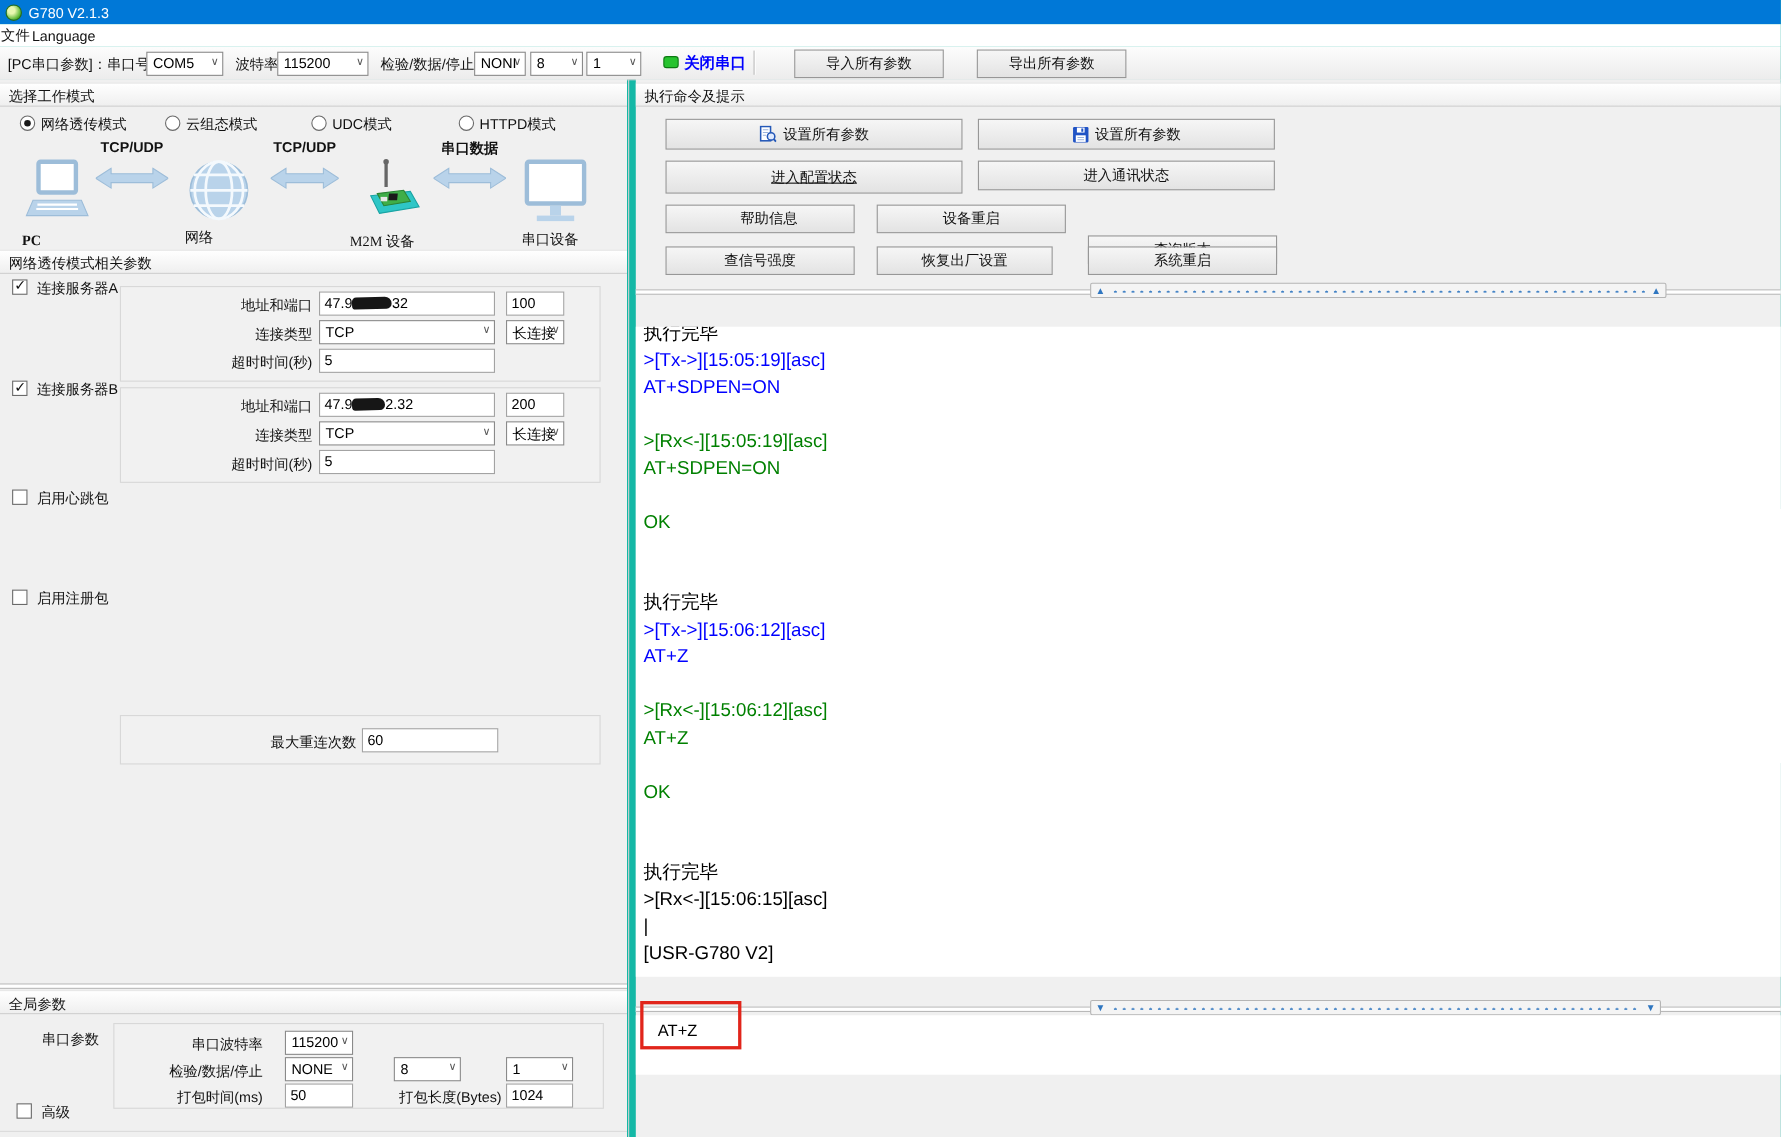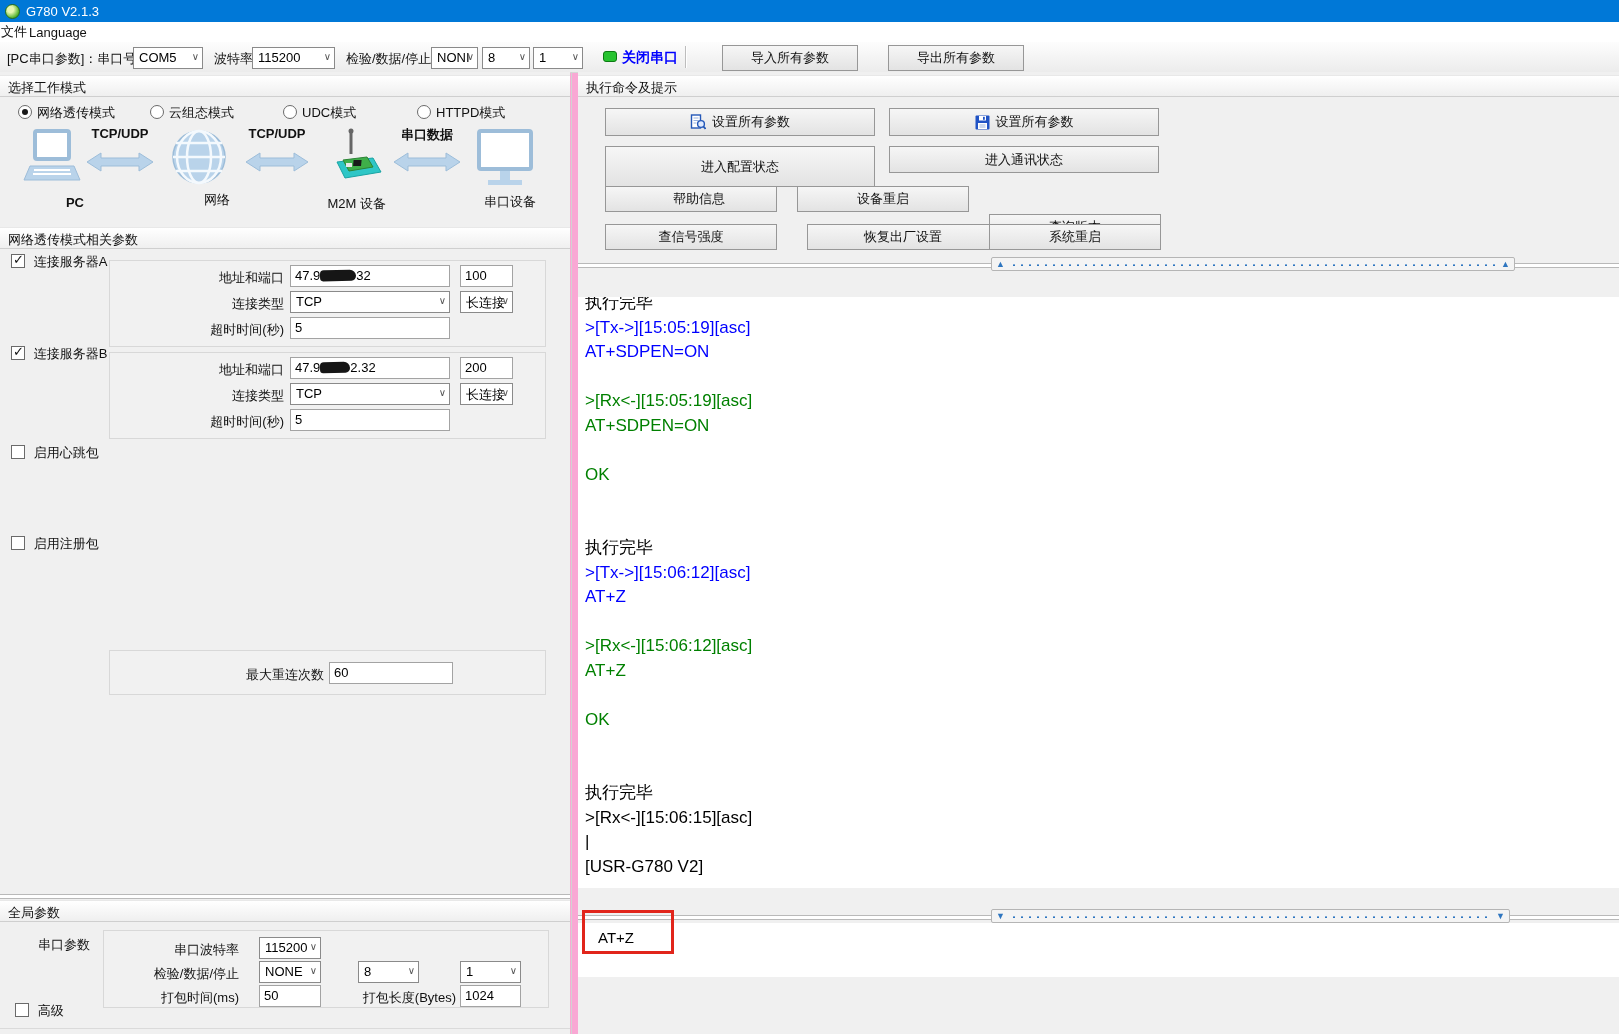--- a/index.html
+++ b/index.html
@@ -1,18 +1,18 @@
 <!DOCTYPE html>
 <html><head>
 <meta charset="utf-8">
 <style>
   * { margin:0; padding:0; box-sizing:border-box; }
   html,body { background:#d8d8d8; }
   body { font-family:"Liberation Sans","DejaVu Sans",sans-serif; }
-  .app { position:relative; width:1619px; height:1034px; background:#f9a8d4; overflow:hidden; }
+  .app { position:relative; width:1619px; height:1034px; background:#14b8a6; overflow:hidden; }
 
   
   .titlebar { position:absolute; left:0; top:0; width:100%; height:22px; background:#0078d7; display:flex; align-items:center; }
   .titlebar .ttl { color:#fff; font-size:13px; margin-left:6px; }
   .app-icon { width:15px; height:15px; margin-left:5px; border-radius:50%;
               background:radial-gradient(circle at 35% 35%, #e8f7b0 0 25%, #58b531 70%, #2f7d1c 100%);
               border:1px solid #2a6d18; }
   .menubar { position:absolute; left:0; top:22px; width:100%; height:20px; background:#ffffff; display:flex; align-items:center; }
   .menu-item { font-size:13px; color:#111; padding:0 1px; }
   .toolbar { position:absolute; left:0; top:42px; width:100%; height:31px;
@@ -54,21 +54,21 @@
 
   
   .left-panel  { position:absolute; left:0; top:72px; width:570px; bottom:0; background:#f0f0f0; }
   .panel-divider { position:absolute; left:571px; top:72px; bottom:0; width:1px; background:#d2d2d2; }
   .right-panel { position:absolute; left:578px; top:72px; right:0; bottom:0; background:#f0f0f0; }
   .left-panel .sect { width:570px; }
   .right-panel .sect { width:100%; }
 
   
   .diagram { position:absolute; left:0; top:54px; width:570px; height:100px; }
-  .dnode { position:absolute; top:2px; text-align:right; }
+  .dnode { position:absolute; top:18px; text-align:left;font-family:Liberation Serif, serif; }
   .dnode svg { display:block; margin:0 auto; }
   .dlabel { font-size:13px; color:#111; margin-top:3px; }
   .dlabel.b { font-weight:bold; }
   .dlink { position:absolute; text-align:center; }
   .dlink-label { font-size:13px; font-weight:bold; color:#111; height:26px; }
   .dlink svg { display:block; margin:0 auto; }
 
   
   .cmdbtn { position:absolute; }
   .cmdbtn .bicon { margin-right:6px; display:inline-flex; }
@@ -292,39 +292,39 @@
             <svg width="15" height="15" viewBox="0 0 15 15">
               <rect x="0.5" y="0.5" width="14" height="14" rx="1" fill="#2053c5"></rect>
               <rect x="4" y="1" width="7" height="4.5" fill="#fff"></rect>
               <rect x="8" y="1.8" width="1.8" height="3" fill="#2053c5"></rect>
               <rect x="3" y="8" width="9" height="6" fill="#fff"></rect>
               <path d="M4.5 10 h6 M4.5 12 h6" stroke="#9ab2dd" stroke-width="1"></path>
             </svg>
           </span>
           <span>设置所有参数</span>
         </div>
-        <div class="btn cmdbtn" style="left: 27px; top: 74px; width: 270px; height: 41px;">
+        <div class="btn cmdbtn" style="left: 27px; top: 74px; width: 270px; height: 30px; text-decoration: underline;">
           <span>进入配置状态</span>
         </div>
         <div class="btn cmdbtn" style="left: 311px; top: 74px; width: 270px; height: 27px;">
           <span>进入通讯状态</span>
         </div>
         <div class="btn cmdbtn" style="left: 27px; top: 114px; width: 172px; height: 26px; padding-left: 16px;">
           <span>帮助信息</span>
         </div>
         <div class="btn cmdbtn" style="left: 219px; top: 114px; width: 172px; height: 26px;">
           <span>设备重启</span>
         </div>
         <div class="btn cmdbtn" style="left: 411px; top: 114px; width: 172px; height: 26px; margin-top: 28px;">
           <span>查询版本</span>
         </div>
         <div class="btn cmdbtn" style="left: 27px; top: 152px; width: 172px; height: 26px;">
           <span>查信号强度</span>
         </div>
-        <div class="btn cmdbtn" style="left: 229px; top: 152px; width: 192px; height: 26px;">
+        <div class="btn cmdbtn" style="left: 219px; top: 152px; width: 160px; height: 26px;">
           <span>恢复出厂设置</span>
         </div>
         <div class="btn cmdbtn" style="left: 411px; top: 152px; width: 172px; height: 26px;">
           <span>系统重启</span>
         </div>
       </div>
 
     <div class="dline" style="left:0; top:191px; right:0;"></div>
     <div class="splitbar" style="left:413px; top:185px; width:524px;">
       <span class="tri">▲</span>

